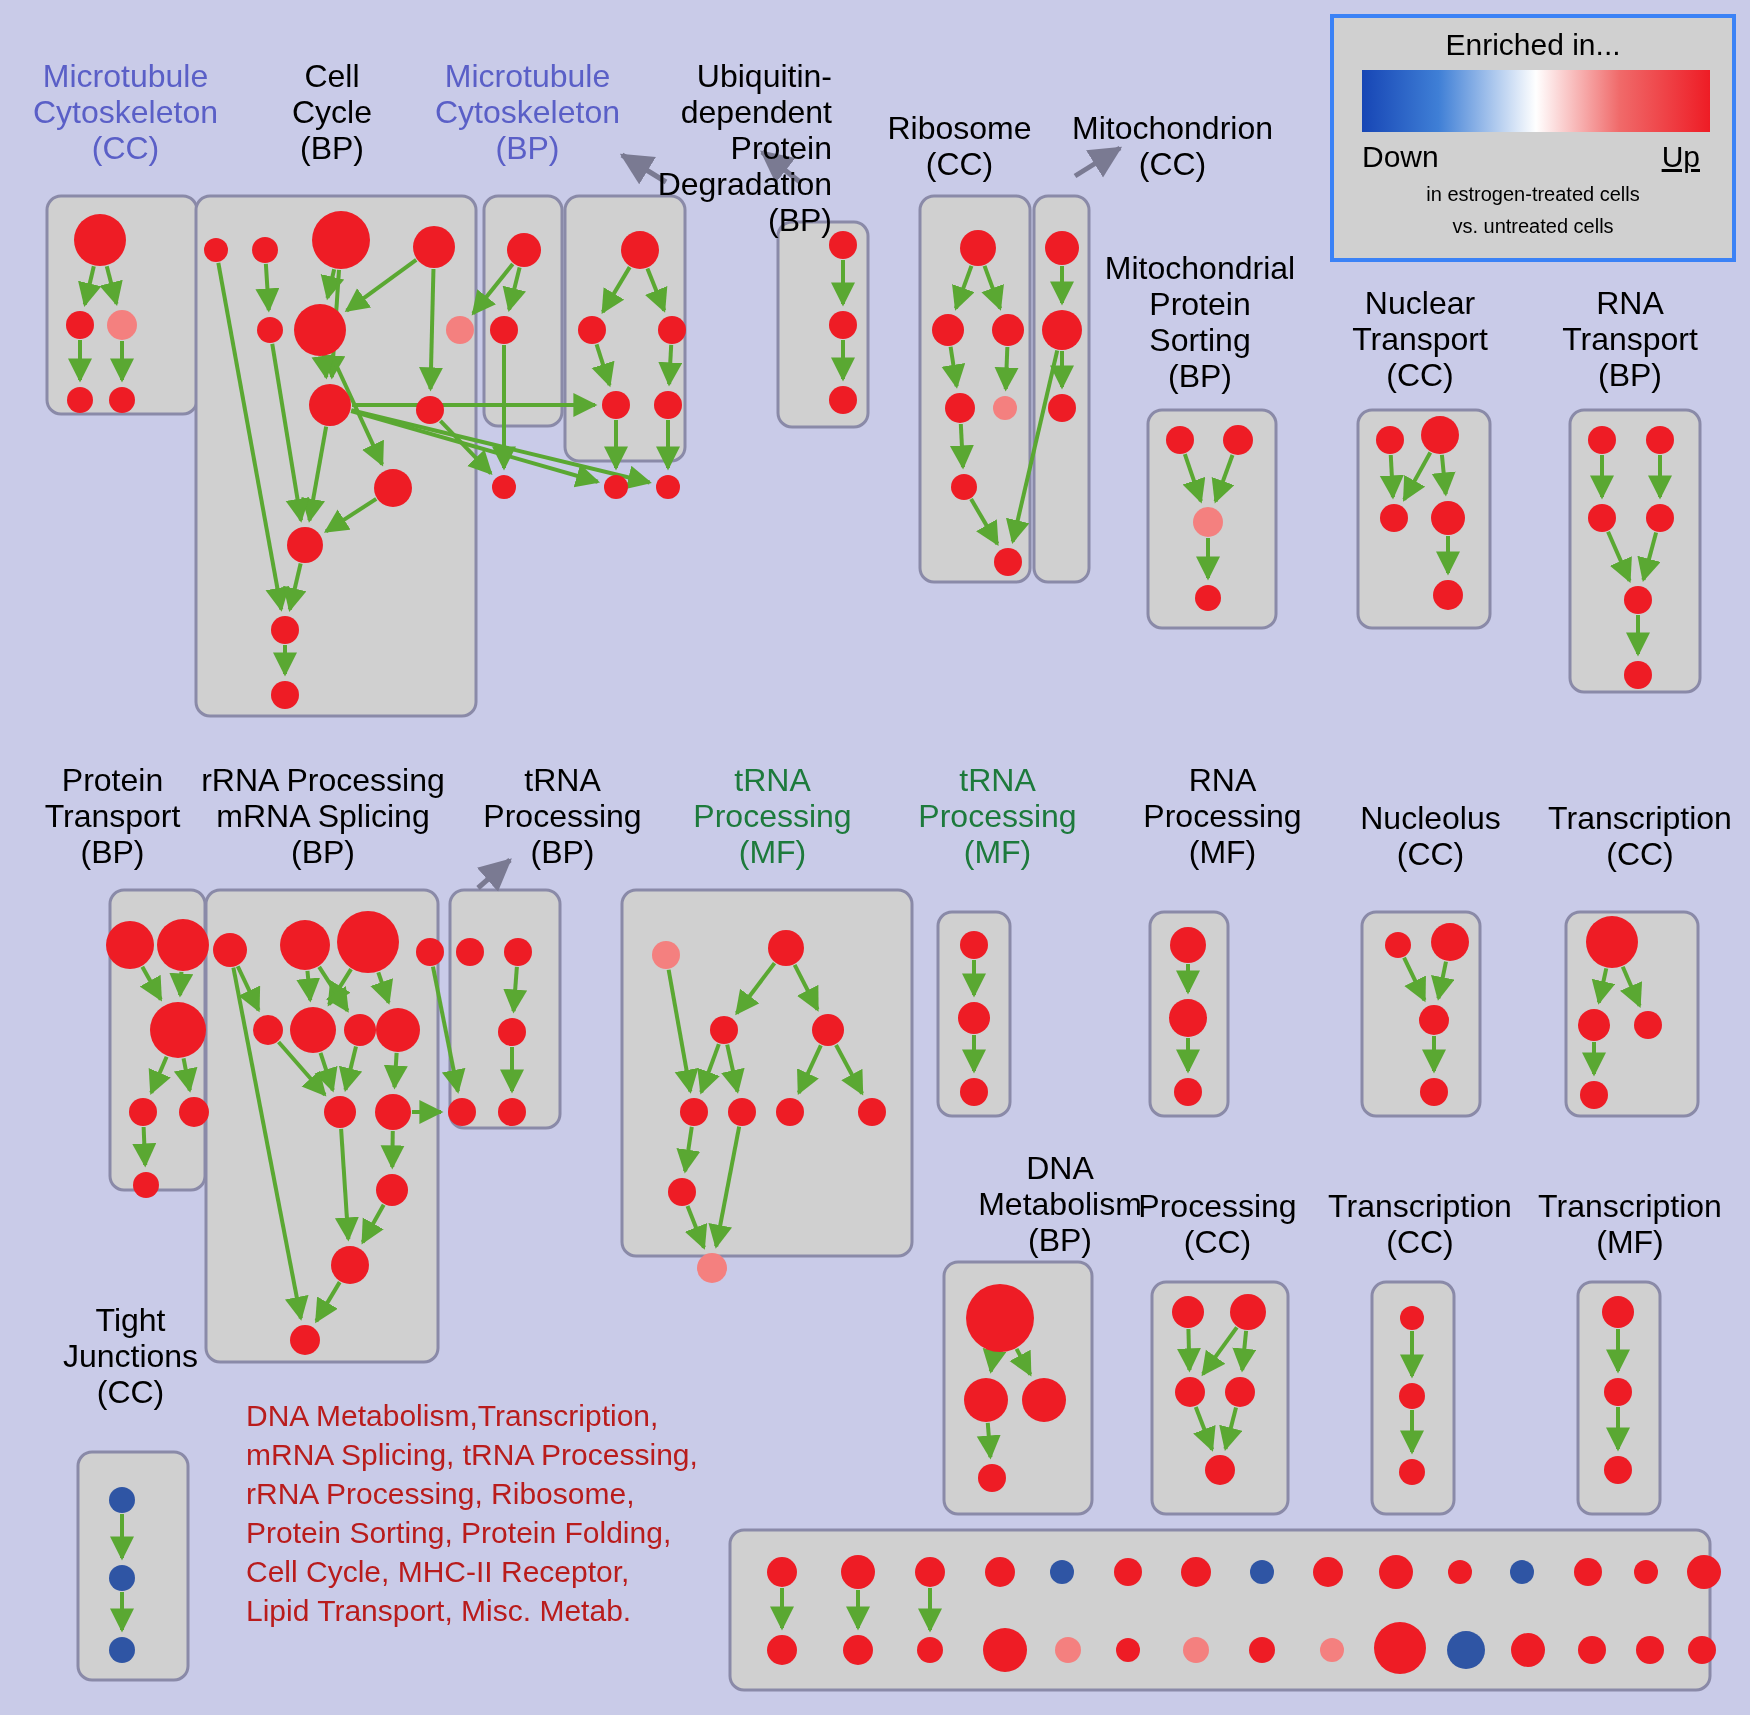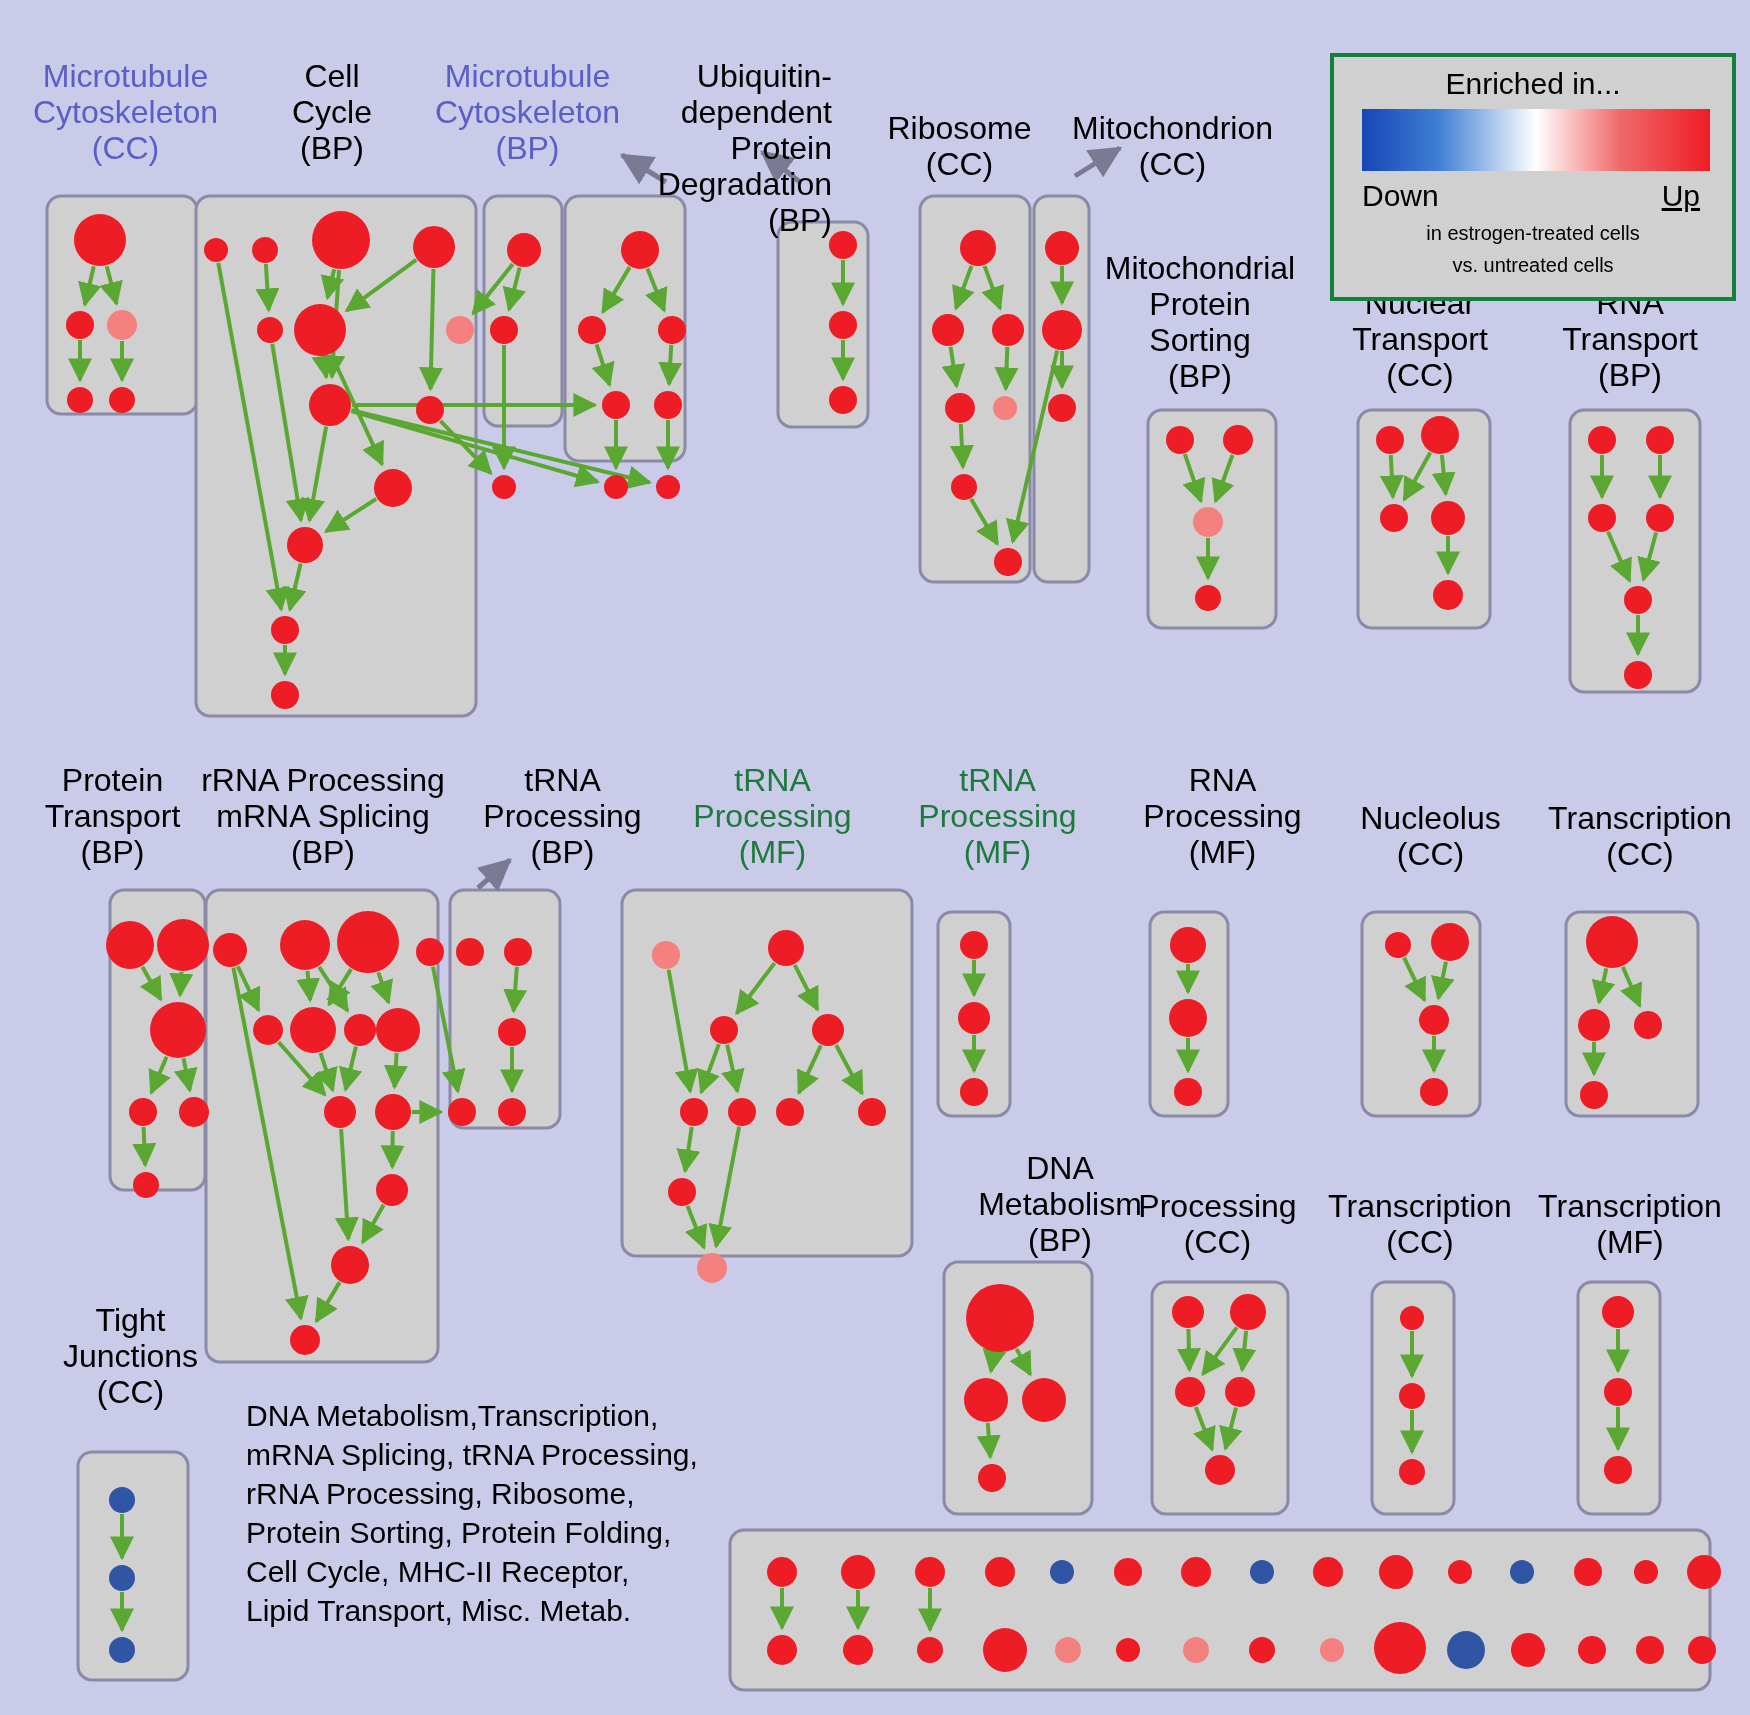--- a/index.html
+++ b/index.html
@@ -22,23 +22,22 @@
     font-size: 32px;
     line-height: 36px;
     white-space: pre-line;
     font-family: "Liberation Sans", sans-serif;
   }
   .label.blue { color: #5a5fc7; }
   .label.green { color: #1d7a3c; }
   .legend {
     position: absolute;
     background: #d0d0d0;
-    border: 4px solid #15803d;
+    border: 4px solid #3b82f6;
     box-sizing: border-box;
-    margin-top: 39px;
   }
   .legend-title {
     position: absolute;
     width: 100%;
     top: 10px;
     text-align: center;
     font-size: 30px;
     color: #000;
   }
   .legend-bar {
@@ -69,21 +68,21 @@
     text-align: center;
     font-size: 20px;
     line-height: 32px;
     white-space: pre-line;
   }
   .caption {
     position: absolute;
     font-size: 30px;
     line-height: 39px;
     white-space: pre-line;
-    color: #000000;
+    color: #b91c1c;
     text-align: left;
   }
   svg.net { position: absolute; left:0; top:0; width: 1750px; height: 1715px; pointer-events: none; }
 </style>
 </head>
 <body>
 
 <div id="canvas">
 
   <svg class="net" id="net-svg">

